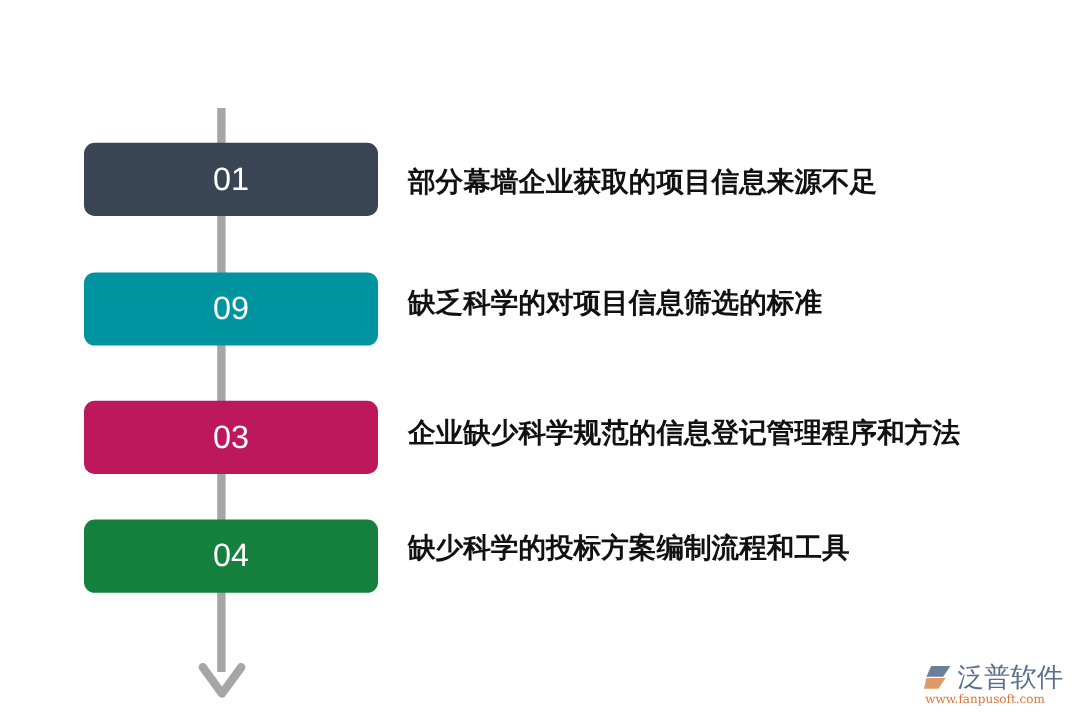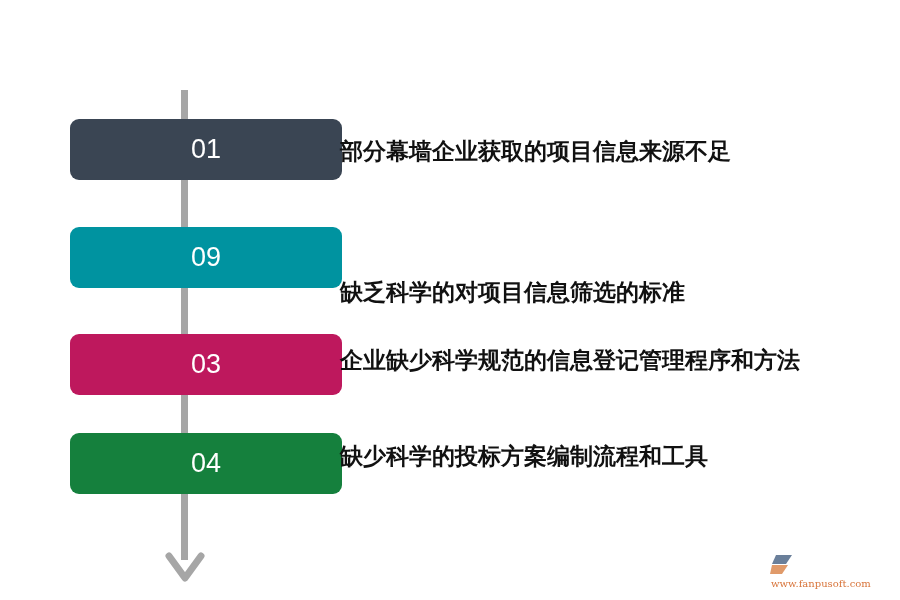--- a/index.html
+++ b/index.html
@@ -1,19 +1,19 @@
 <!DOCTYPE html>
 <html><head>
   <meta charset="utf-8">
   <style>
     html, body { margin:0; padding:0; }
     body { width:900px; height:600px; background:#ffffff; position:relative; overflow:hidden; font-family:"Liberation Sans","DejaVu Sans",sans-serif; }
     .axis { position:absolute; left:181px; top:90px; width:7px; height:470px; background:#a6a6a6; }
     .arrow { position:absolute; left:165px; top:540px; width:40px; height:44px; }
-    .box { position:absolute; left:70px; width:272px; height:61px; border-radius:9px; color:#fff; font-size:27px; display:flex; align-items:center; justify-content:center; }
+    .box { position:absolute; left:70px; width:245px; height:61px; border-radius:9px; color:#fff; font-size:27px; display:flex; align-items:center; justify-content:center; }
     .label { position:absolute; left:340px; font-size:23px; color:#111; white-space:nowrap; font-family:"DejaVu Sans",sans-serif;font-weight:bold; }
     .logo { position:absolute; left:768px; top:550px; width:125px; height:44px; }
     .logo-main { position:absolute; left:30px; top:0; font-size:22px; color:#5a6f8a; white-space:nowrap; font-family:"DejaVu Sans",sans-serif; }
     .logo-url { position:absolute; left:3px; top:28px; font-size:10px; color:#d8743a; white-space:nowrap; font-family:"DejaVu Serif",serif; }
     .logo-icon { position:absolute; left:2px; top:3px; width:26px; height:22px; }
   </style>
 </head>
 <body>
 
 <div class="axis"></div>
@@ -22,31 +22,32 @@
 </svg>
 
 <div class="box" style="top:119px;background:#3a4553;">
     <span>01</span>
   </div>
 <div class="label" style="top:136px;">部分幕墙企业获取的项目信息来源不足</div>
 
 <div class="box" style="top:227px;background:#0093a0;">
     <span>09</span>
   </div>
-<div class="label" style="top:237px;margin-top:40px;">缺乏科学的对项目信息筛选的标准</div>
+<div class="label" style="top:237px;">缺乏科学的对项目信息筛选的标准</div>
 
 <div class="box" style="top:334px;background:#be185d;">
     <span>03</span>
   </div>
 <div class="label" style="top:345px;">企业缺少科学规范的信息登记管理程序和方法</div>
 
 <div class="box" style="top:433px;background:#15803d;">
     <span>04</span>
   </div>
 <div class="label" style="top:441px;">缺少科学的投标方案编制流程和工具</div>
 
 <div class="logo">
   <svg class="logo-icon" viewBox="0 0 26 22">
     <polygon points="6,2 22,2 16,11 2,11" fill="#6a7f9a"></polygon>
     <polygon points="2,12 18,12 12,21 0,21" fill="#e09a6a"></polygon>
   </svg>
+  <div class="logo-main">泛普软件</div>
   <div class="logo-url">www.fanpusoft.com</div>
 </div>
 
 </body></html>

